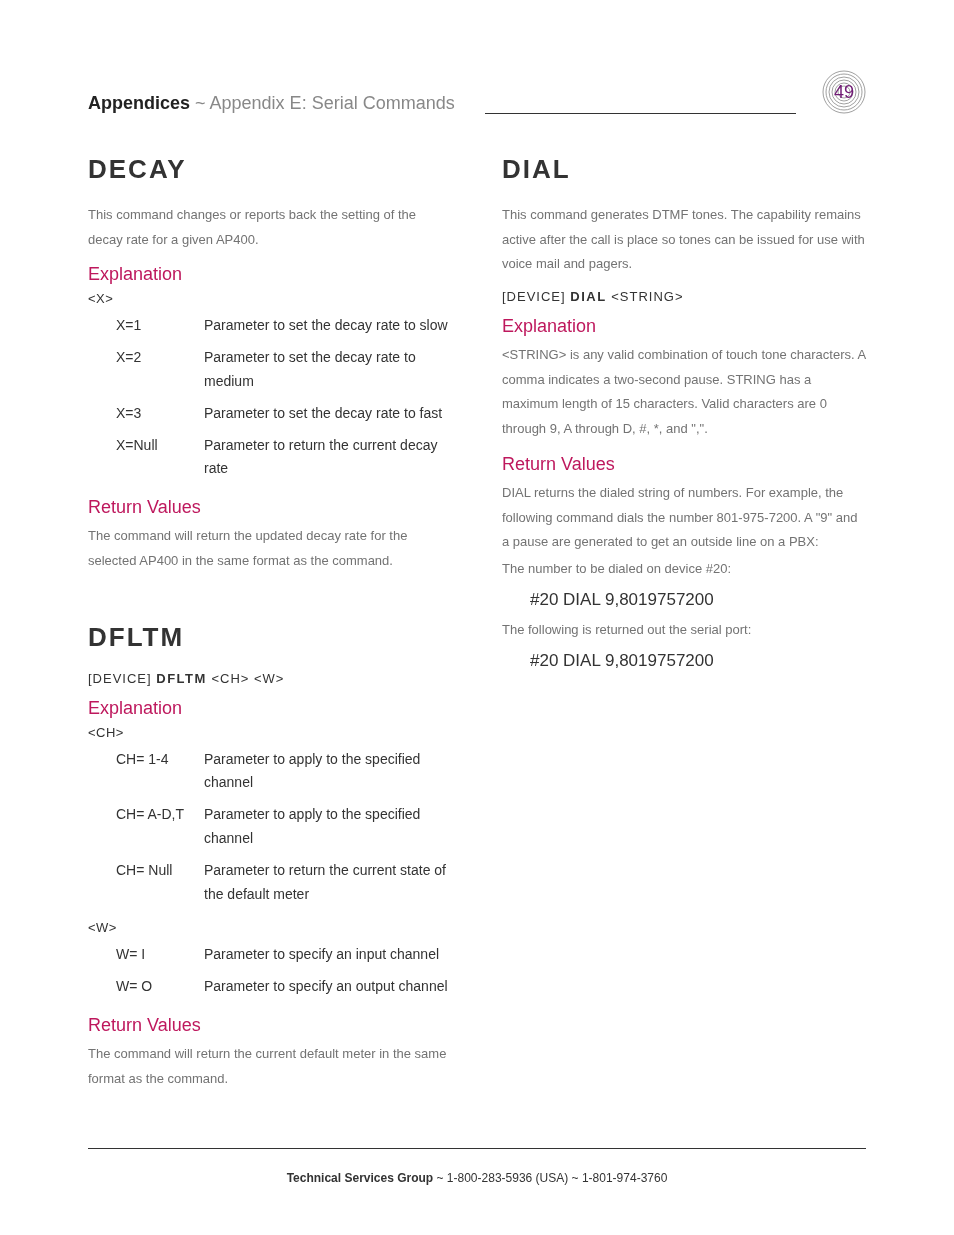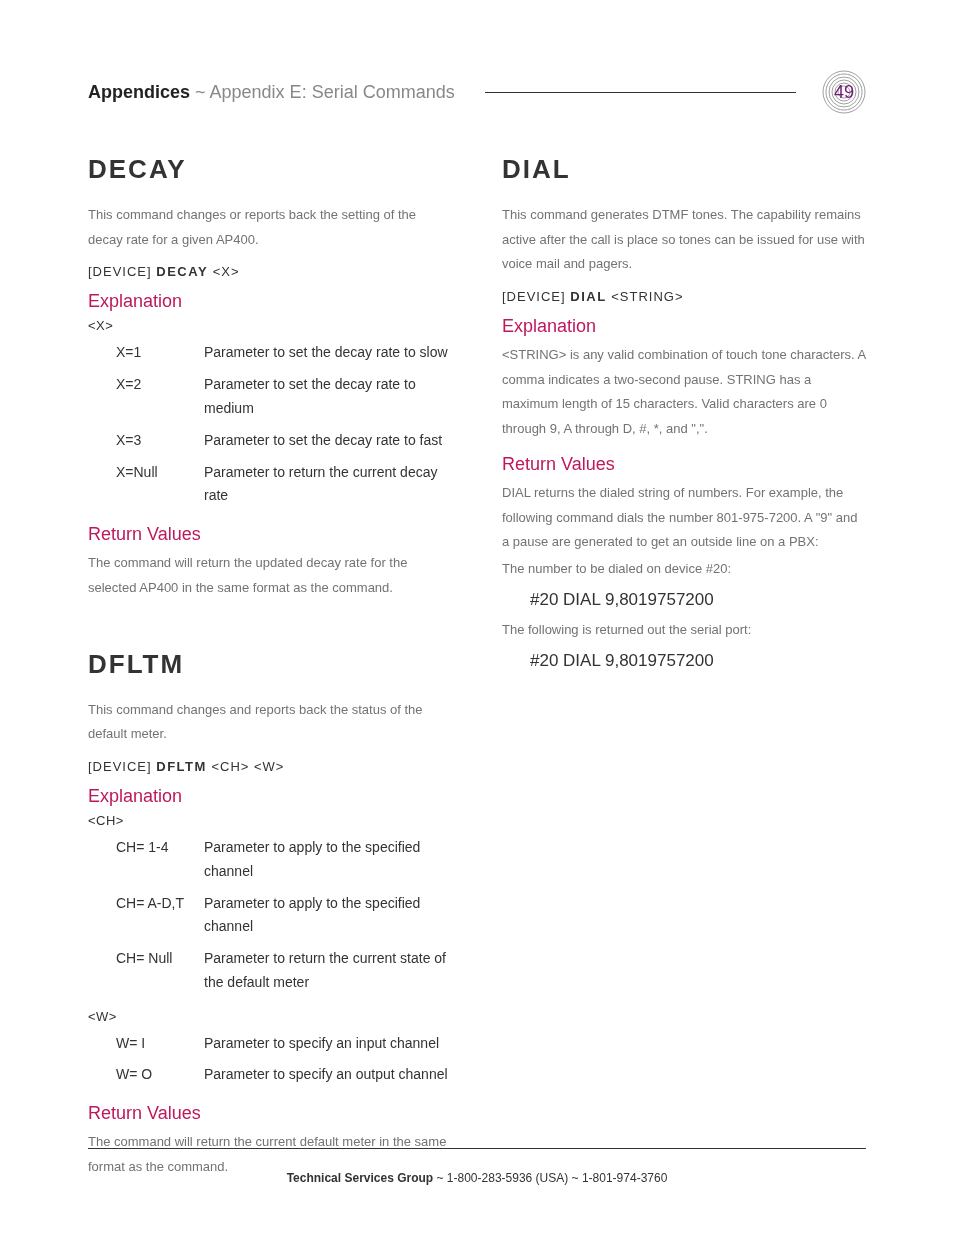--- a/index.html
+++ b/index.html
@@ -7,21 +7,21 @@
     width: 954px;
     height: 1235px;
     background: #fff;
     font-family: "Trebuchet MS", "Lucida Sans", Arial, sans-serif;
     color: #222;
     position: relative;
     padding: 70px 88px 60px 88px;
   }
   .header {
     display: flex;
-    align-items: center;
+    align-items: flex-end;
     margin-bottom: 32px;
     gap: 16px;
   }
   .breadcrumb {
     font-size: 18px;
     color: #888;
     white-space: nowrap;
   }
   .breadcrumb .strong { color: #222; font-weight: 600; }
   .hr-line {
@@ -145,23 +145,20 @@
     <div class="page-num">49</div>
   </div>
 </div>
 
 <div class="columns">
 
   <div class="col">
 
     <h1 class="cmd">DECAY</h1>
     <p class="body">This command changes or reports back the setting of the decay rate for a given AP400.</p>
-    <div class="syntax">
-      <span>[DEVICE] </span><span class="kw">DECAY</span><span> &lt;X&gt;</span>
-    </div>
     <h2 class="sub">Explanation</h2>
     <div class="param-label">&lt;X&gt;</div>
     <table class="params">
       <tbody>
           <tr>
             <td>X=1</td>
             <td>Parameter to set the decay rate to slow</td>
           </tr>
       <tr>
             <td>X=2</td>
@@ -176,21 +173,20 @@
             <td>Parameter to return the current decay rate</td>
           </tr>
     </tbody>
       </table>
     <h2 class="sub">Return Values</h2>
     <p class="body">The command will return the updated decay rate for the selected AP400 in the same format as the command.</p>
 
     <div class="section-gap"></div>
 
     <h1 class="cmd">DFLTM</h1>
-    <p class="body">This command changes and reports back the status of the default meter.</p>
     <div class="syntax">
       <span>[DEVICE] </span><span class="kw">DFLTM</span><span> &lt;CH&gt; &lt;W&gt;</span>
     </div>
     <h2 class="sub">Explanation</h2>
     <div class="param-label">&lt;CH&gt;</div>
     <table class="params">
       <tbody>
           <tr>
             <td>CH= 1-4</td>
             <td>Parameter to apply to the specified channel</td>

